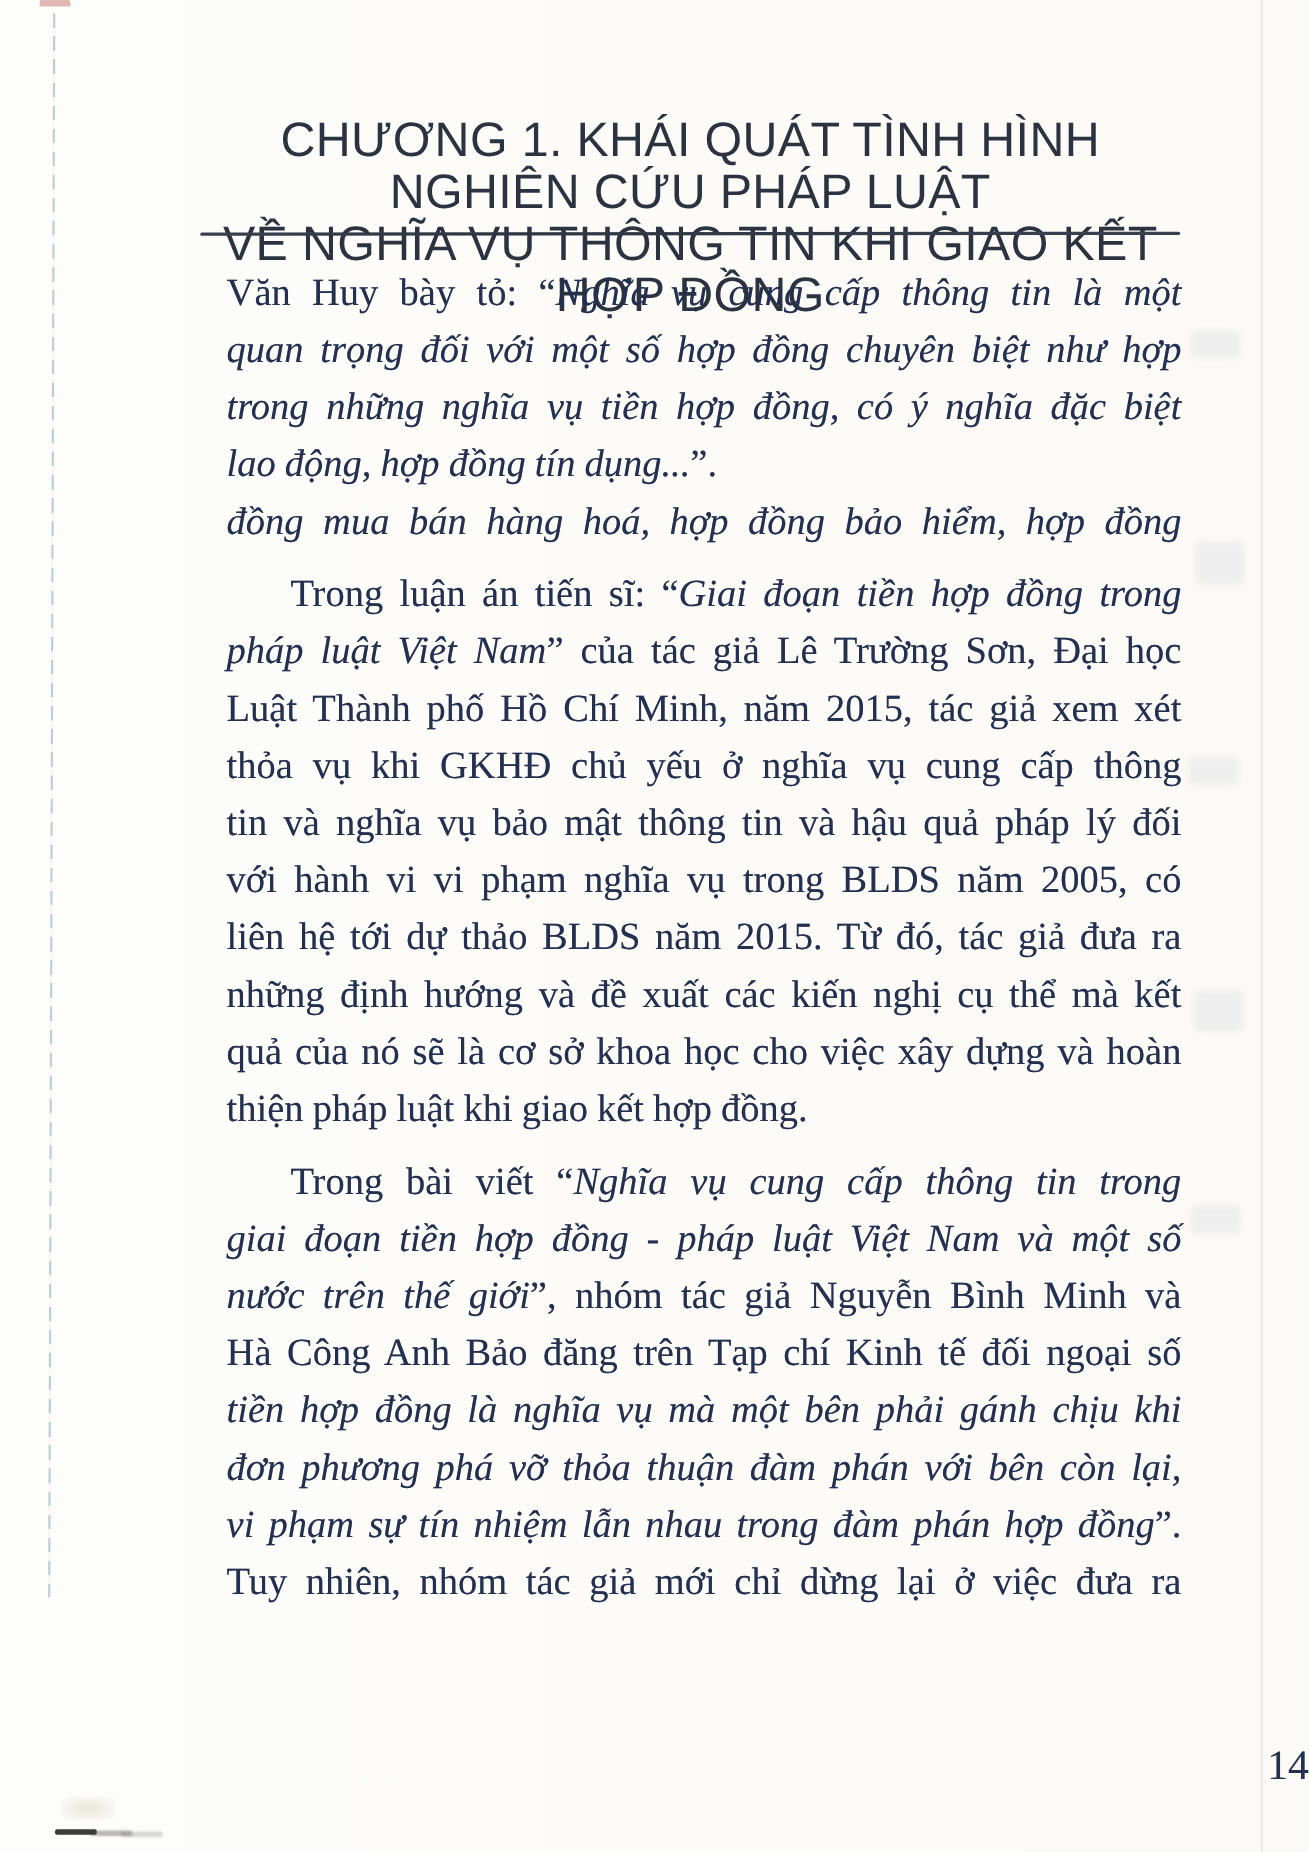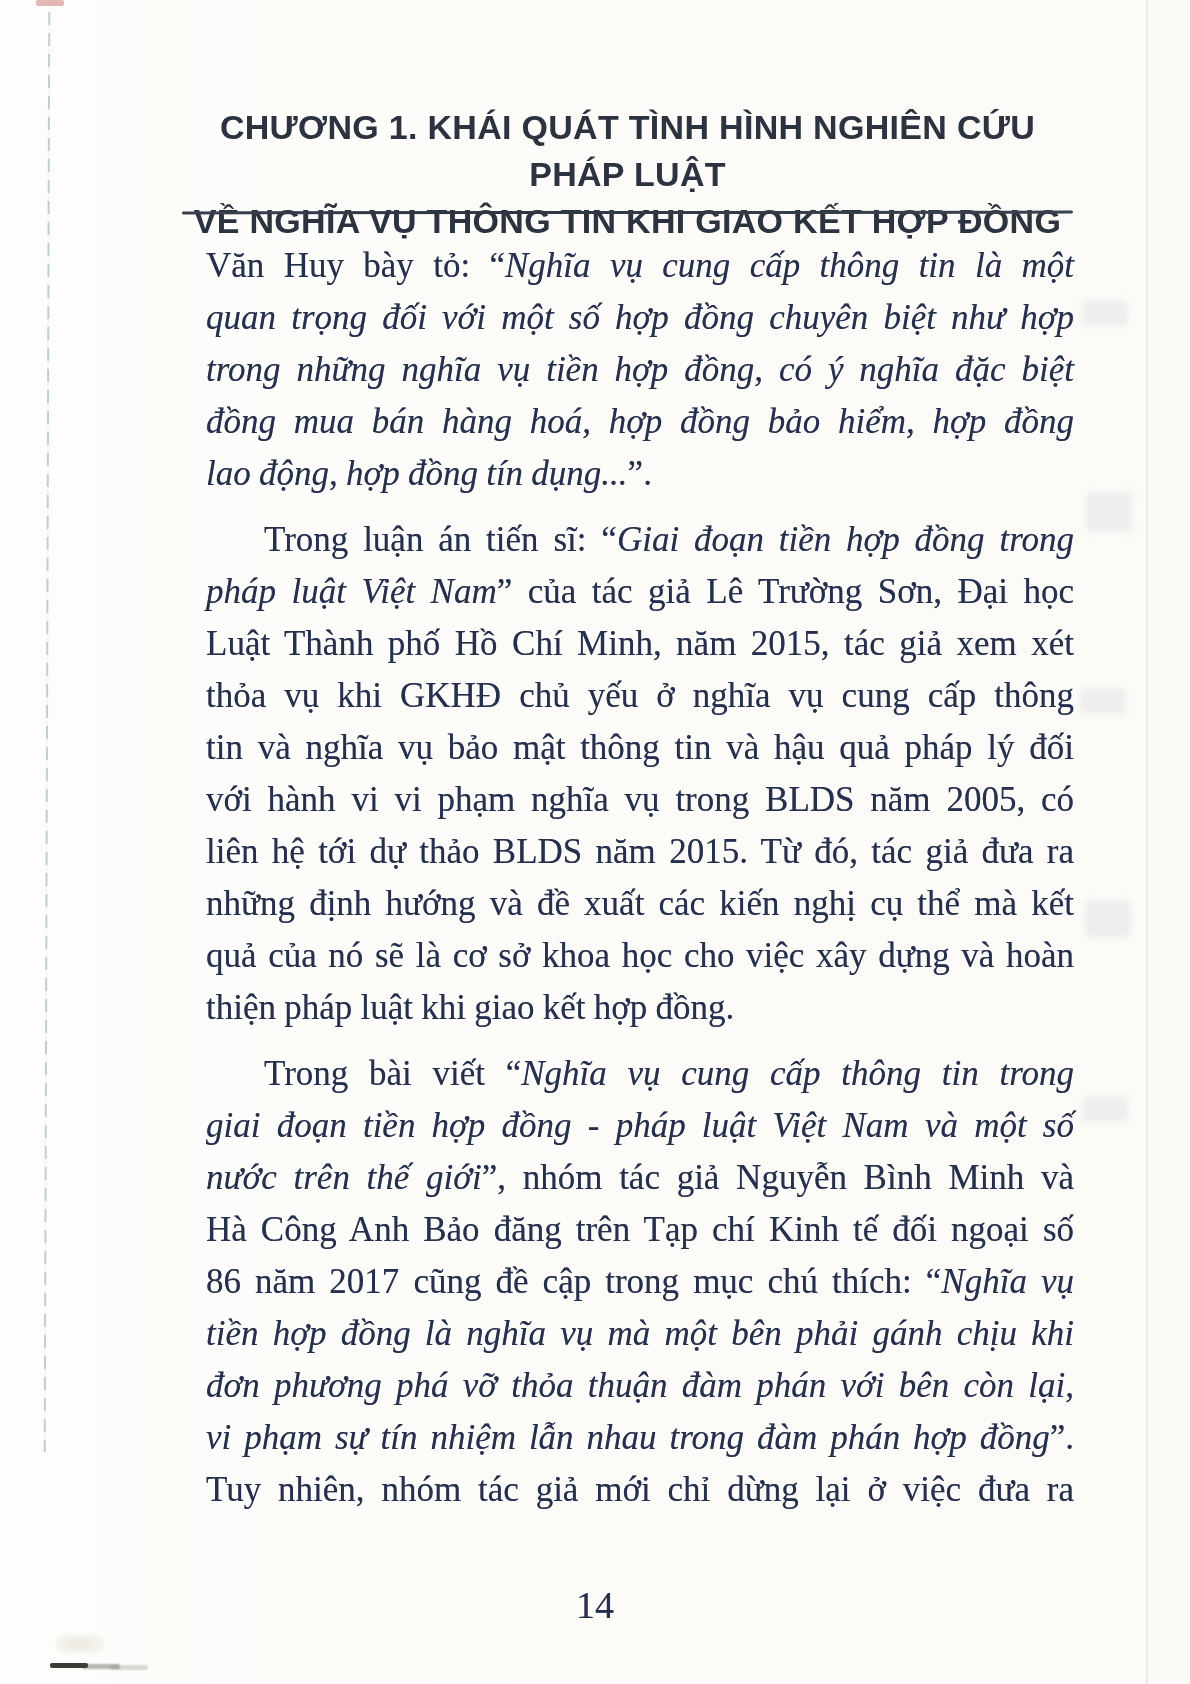--- a/index.html
+++ b/index.html
@@ -10,21 +10,21 @@
   }
   .page{
     position:relative;width:1190px;height:1684px;overflow:hidden;
     background:linear-gradient(90deg,#fdfdfb 0%,#fcfbf8 55%,#fbfaf7 100%);
   }
   
   .chapter-header{
     position:absolute;left:182px;top:104px;width:891px;
     text-align:center;
     font-family:"Liberation Sans","DejaVu Sans",sans-serif;
-    font-weight:bold;font-size:34px;line-height:47px;
+    font-weight:normal;font-size:44px;line-height:47px;
     letter-spacing:.3px;color:var(--header-ink,#2b3240);
   }
   .header-rule{
     position:absolute;left:182px;top:211px;width:891px;height:3px;
     background:linear-gradient(90deg,#39404e 0%,#2e3542 30%,#353c4a 70%,#3a414f 100%);
     border-radius:2px;transform:rotate(-0.05deg);
   }
   
   .body-text{
     position:absolute;left:190px;top:240px;width:884px;
@@ -33,21 +33,21 @@
     word-spacing:-.5px;
   }
   .para{margin:0 0 14px 16px;}
   .line{text-align:justify;}
   .line.jfy{text-align-last:justify;}
   .line.indent{text-indent:58px;}
   .it{font-style:italic;}
   
   .page-number{
     position:absolute;left:0;top:1583px;width:1190px;
-    text-align:center;font-size:38px;color:var(--ink,#24304f);
+    text-align:right;font-size:38px;color:var(--ink,#24304f);
     text-shadow:0 0 .5px rgba(36,48,79,.5);
   }
   
   .scan-line-left{
     position:absolute;left:46px;top:12px;width:2px;height:1440px;
     background:repeating-linear-gradient(180deg,
       rgba(137,170,173,.55) 0 13px,
       rgba(137,170,173,.07) 13px 21px);
     transform:rotate(.18deg);
   }
@@ -89,41 +89,40 @@
     <div>VỀ NGHĨA VỤ THÔNG TIN KHI GIAO KẾT HỢP ĐỒNG</div>
   </div>
 
   <div class="header-rule"></div>
 
   <div class="body-text">
       <div class="para">
         <div class="line jfy"><span>Văn Huy bày tỏ: “</span><span class="it">Nghĩa vụ cung cấp thông tin là một</span></div>
         <div class="line jfy"><span class="it">quan trọng đối với một số hợp đồng chuyên biệt như hợp</span></div>
         <div class="line jfy"><span class="it">trong những nghĩa vụ tiền hợp đồng, có ý nghĩa đặc biệt</span></div>
+        <div class="line"><span class="it">lao động, hợp đồng tín dụng...</span><span>”.</span></div>
         <div class="line jfy"><span class="it">đồng mua bán hàng hoá, hợp đồng bảo hiểm, hợp đồng</span></div>
-        <div class="line"><span class="it">lao động, hợp đồng tín dụng...</span><span>”.</span></div>
       </div>
       <div class="para">
         <div class="line indent jfy"><span>Trong luận án tiến sĩ: “</span><span class="it">Giai đoạn tiền hợp đồng trong</span></div>
         <div class="line jfy"><span class="it">pháp luật Việt Nam</span><span>” của tác giả Lê Trường Sơn, Đại học</span></div>
         <div class="line jfy"><span>Luật Thành phố Hồ Chí Minh, năm 2015, tác giả xem xét</span></div>
         <div class="line jfy"><span>thỏa vụ khi GKHĐ chủ yếu ở nghĩa vụ cung cấp thông</span></div>
         <div class="line jfy"><span>tin và nghĩa vụ bảo mật thông tin và hậu quả pháp lý đối</span></div>
         <div class="line jfy"><span>với hành vi vi phạm nghĩa vụ trong BLDS năm 2005, có</span></div>
         <div class="line jfy"><span>liên hệ tới dự thảo BLDS năm 2015. Từ đó, tác giả đưa ra</span></div>
         <div class="line jfy"><span>những định hướng và đề xuất các kiến nghị cụ thể mà kết</span></div>
         <div class="line jfy"><span>quả của nó sẽ là cơ sở khoa học cho việc xây dựng và hoàn</span></div>
         <div class="line"><span>thiện pháp luật khi giao kết hợp đồng.</span></div>
       </div>
       <div class="para">
         <div class="line indent jfy"><span>Trong bài viết “</span><span class="it">Nghĩa vụ cung cấp thông tin trong</span></div>
         <div class="line jfy"><span class="it">giai đoạn tiền hợp đồng - pháp luật Việt Nam và một số</span></div>
         <div class="line jfy"><span class="it">nước trên thế giới</span><span>”, nhóm tác giả Nguyễn Bình Minh và</span></div>
         <div class="line jfy"><span>Hà Công Anh Bảo đăng trên Tạp chí Kinh tế đối ngoại số</span></div>
-        <div class="line jfy"><span>86 năm 2017 cũng đề cập trong mục chú thích: “</span><span class="it">Nghĩa vụ</span></div>
         <div class="line jfy"><span class="it">tiền hợp đồng là nghĩa vụ mà một bên phải gánh chịu khi</span></div>
         <div class="line jfy"><span class="it">đơn phương phá vỡ thỏa thuận đàm phán với bên còn lại,</span></div>
         <div class="line jfy"><span class="it">vi phạm sự tín nhiệm lẫn nhau trong đàm phán hợp đồng</span><span>”.</span></div>
         <div class="line jfy"><span>Tuy nhiên, nhóm tác giả mới chỉ dừng lại ở việc đưa ra</span></div>
       </div>
     </div>
 
   <div class="page-number">14</div>
 
   <div class="scan-mark-topleft"></div>

